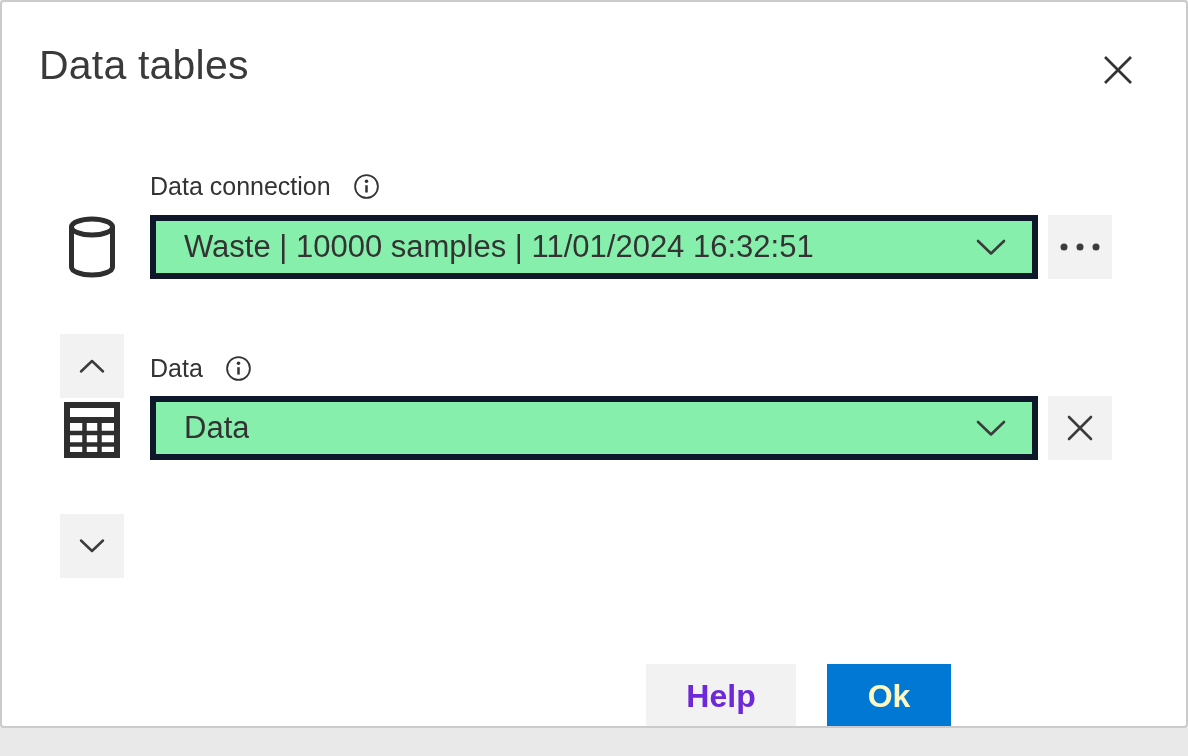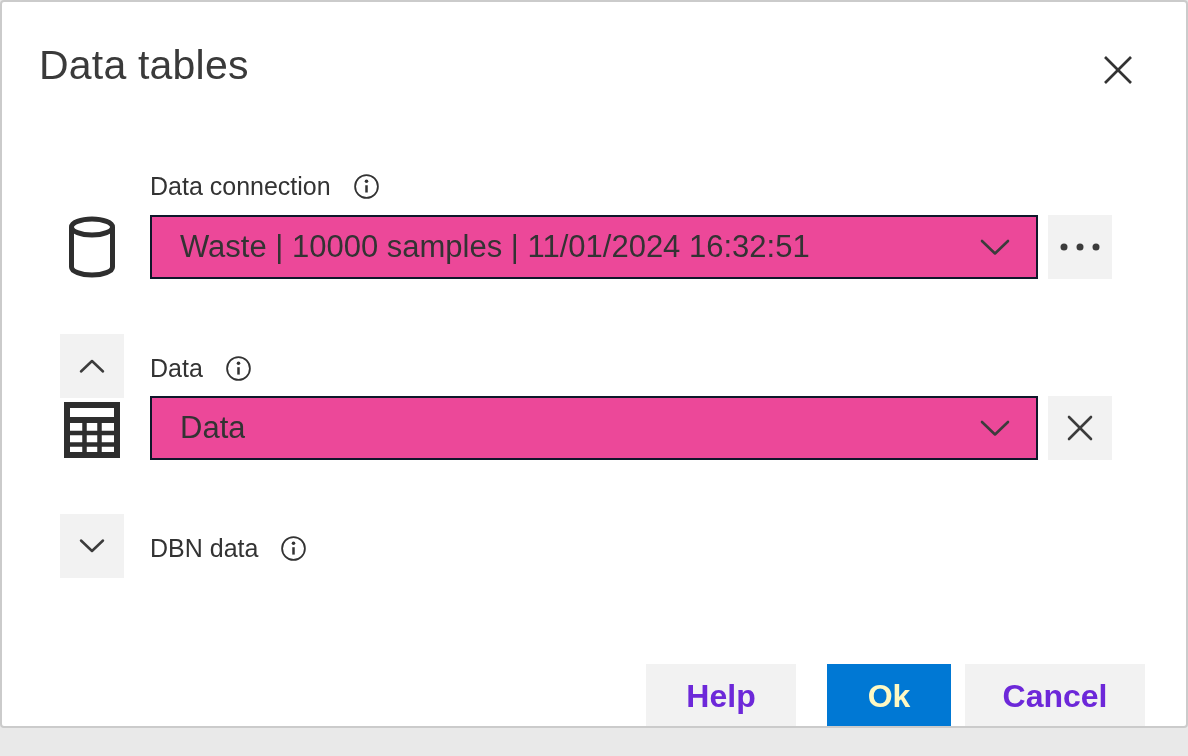--- a/index.html
+++ b/index.html
@@ -30,21 +30,21 @@
     font-size: 25px; color: #333333; white-space: nowrap;
   }
   .label-conn { top: 166px; }
   .label-data { top: 348px; }
   .label-dbn  { top: 528px; }
   .row-icon { position: absolute; display: flex; align-items: center; justify-content: center; }
   .db-icon-wrap    { left: 62px;  top: 212px; width: 56px; height: 66px; }
   .table-icon-wrap { left: 60px;  top: 398px; width: 60px; height: 60px; }
   .select {
     position: absolute; left: 148px; width: 888px; height: 64px;
-    border: 2px solid #0f172a; background: #ec4899;
+    border: 6px solid #0f172a; background: #86efac;
     display: flex; align-items: center; justify-content: space-between;
     padding: 0 26px 0 28px;
     font-size: 31px; color: #333333;
     cursor: pointer; white-space: nowrap;
   }
   .select-conn { top: 213px; }
   .select-data { top: 394px; }
   .select .value { overflow: hidden; text-overflow: ellipsis; }
   .sq-btn {
     position: absolute; width: 64px; height: 64px;
@@ -170,28 +170,17 @@
   </button>
 
   <button class="sq-btn collapse-dbn">
     <span>
       <svg width="26" height="16" viewBox="0 0 26 16">
         <polyline points="2,2.5 13,13 24,2.5" fill="none" stroke="#3c3c3c" stroke-width="2.5" stroke-linecap="round" stroke-linejoin="round"></polyline>
       </svg>
     </span>
   </button>
 
-  <div class="field-label label-dbn">
-    <span>DBN data</span>
-    <span>
-      <svg width="27" height="27" viewBox="0 0 27 27">
-        <circle cx="13.5" cy="13.5" r="11.4" fill="none" stroke="#333333" stroke-width="1.8"></circle>
-        <circle cx="13.5" cy="8.2" r="1.8" fill="#333333"></circle>
-        <line x1="13.5" y1="12.2" x2="13.5" y2="19.6" stroke="#333333" stroke-width="2.5"></line>
-      </svg>
-    </span>
-  </div>
 
   <button class="footer-btn help-btn">Help</button>
   <button class="footer-btn ok-btn">Ok</button>
-  <button class="footer-btn cancel-btn">Cancel</button>
 
 </div>
 
 </body></html>

